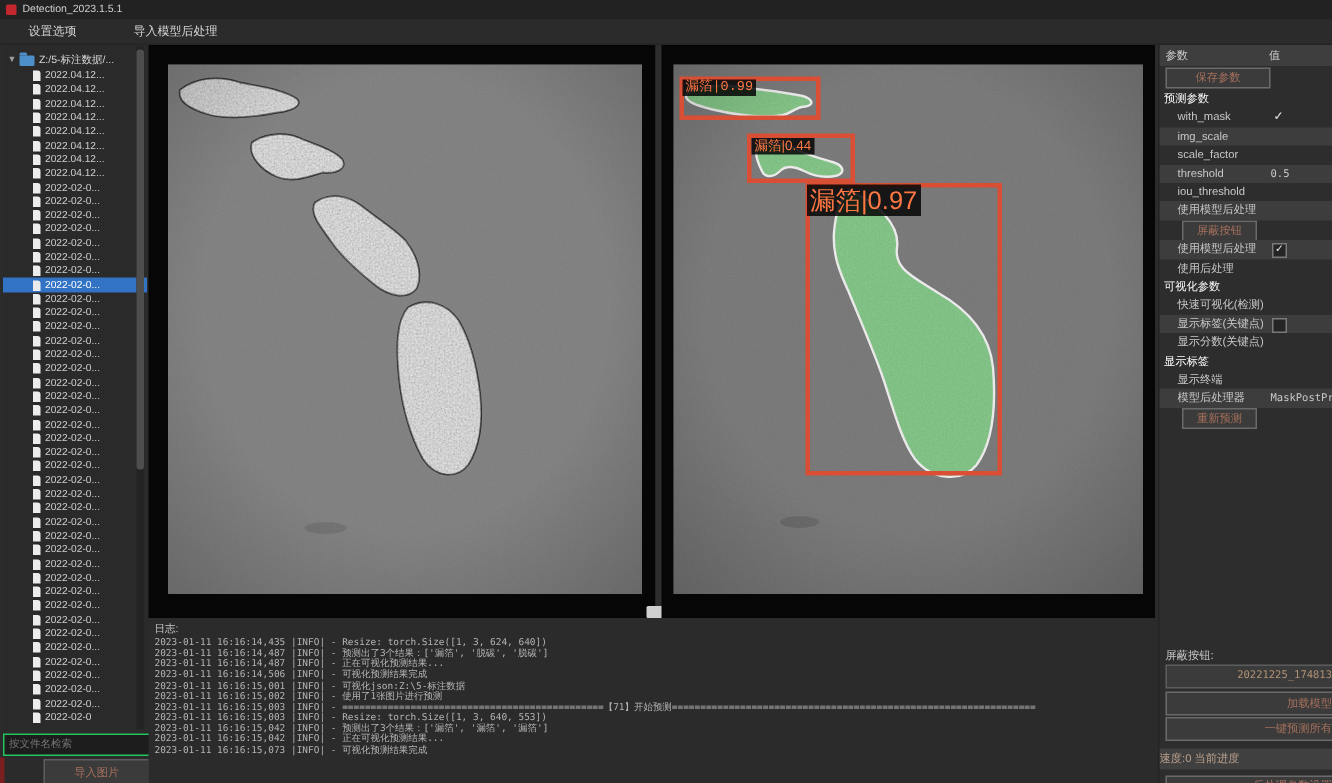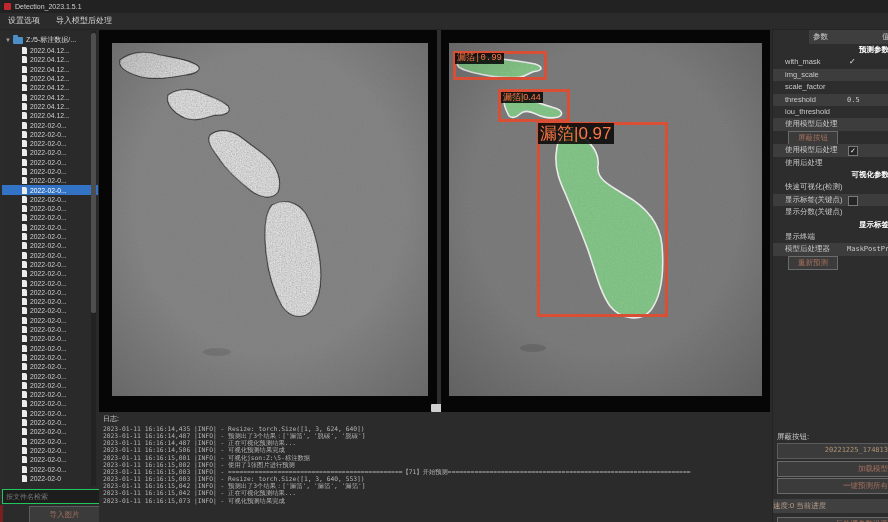--- a/index.html
+++ b/index.html
@@ -4,21 +4,21 @@
 <style>
   html,body{margin:0;padding:0;background:#2b2b2b;width:888px;height:522px;overflow:hidden;
     font-family:"Liberation Sans",sans-serif;-webkit-font-smoothing:antialiased;}
   #app{position:relative;width:888px;height:522px;background:#2b2b2b;overflow:hidden;}
 
   
   .titlebar{position:absolute;left:0;top:0;width:888px;height:13px;background:#222;display:flex;align-items:center;}
   .app-icon{width:7px;height:7px;background:#c1272d;border-radius:1px;margin:0 4px 0 4px;}
   .title-text{font-size:7px;color:#cfcfcf;}
   .menubar{position:absolute;left:0;top:13px;width:888px;height:16px;background:#2b2b2b;border-bottom:1px solid #242424;display:flex;align-items:center;}
-  .menu-item{font-size:8px;color:#d5d5d5;padding:0 8px;height:16px;line-height:16px;text-align:center;}
+  .menu-item{font-size:8px;color:#d5d5d5;padding:0 19px;height:16px;line-height:16px;text-align:center;}
 
   
   .tree-panel{position:absolute;left:2px;top:30px;width:96px;height:458px;background:#2a2a2a;overflow:hidden;}
   .tree-root{height:12px;display:flex;align-items:center;font-size:7px;color:#d8d8d8;white-space:nowrap;padding-left:3px;margin-top:4px;}
   .tw-arrow{color:#9a9a9a;font-size:6px;margin-right:2px;}
   .folder-ic{width:10px;height:7px;background:#4d8fc9;border-radius:1px;position:relative;margin-right:3px;flex:0 0 auto;}
   .folder-ic:before{content:"";position:absolute;left:0;top:-2px;width:5px;height:2px;background:#4d8fc9;border-radius:1px 1px 0 0;}
   .tree-row{height:9.3px;display:flex;align-items:center;font-size:6.8px;color:#cfcfcf;white-space:nowrap;padding-left:20px;}
   .tree-row.selected{background:#3273c5;color:#fff;}
   .file-ic{width:5px;height:7px;background:#ececec;border-radius:0 2px 0 0;margin-right:3px;flex:0 0 auto;}
@@ -41,26 +41,26 @@
   .det-box{position:absolute;border:3px solid #d94f35;box-sizing:border-box;}
   .det-label{position:absolute;background:rgba(5,5,5,0.85);color:#ff7742;padding:0 2px;white-space:nowrap;line-height:1.25;}
 
   
   .log-panel{position:absolute;left:99px;top:412px;width:671px;height:110px;background:#2b2b2b;overflow:hidden;}
   .log-title{font-size:7px;color:#c8c8c8;margin:2px 0 1px 4px;}
   .log-line{font-family:"DejaVu Sans Mono",monospace;font-size:6.3px;line-height:7.15px;color:#b5b5b5;white-space:pre;margin-left:4px;}
 
   
   .params-panel{position:absolute;left:772px;top:30px;width:116px;height:492px;background:#2d2d2d;border-left:1px solid #242424;overflow:hidden;}
-  .params-header{height:14px;background:#3e3e3e;display:flex;align-items:center;font-size:7.5px;color:#cfcfcf;margin-left:36px;}
+  .params-header{height:14px;background:#3e3e3e;display:flex;align-items:center;font-size:7.5px;color:#cfcfcf;}
   .ph-param{padding-left:4px;flex:0 0 69px;}
   .save-row{height:16px;display:flex;align-items:center;}
   .mini-btn{background:#3b3b3b;border:1px solid #6a6a6a;color:#a5705c;font-size:7.5px;height:12px;line-height:11px;text-align:center;}
   .save-btn{margin-left:4px;width:68px;}
-  .p-section{height:12.4px;line-height:12.4px;font-size:7.5px;font-weight:bold;color:#fdfdfd;padding-left:3px;text-align:right;}
+  .p-section{height:12.4px;line-height:12.4px;font-size:7.5px;font-weight:normal;color:#fdfdfd;padding-left:3px;}
   .p-row{height:12.4px;line-height:12.4px;font-size:7.5px;color:#c8c8c8;padding-left:12px;position:relative;white-space:nowrap;}
   .p-row.shaded{background:#3d3d3d;}
   .p-val{position:absolute;left:74px;top:0;font-family:"DejaVu Sans Mono",monospace;font-size:7px;color:#c8c8c8;}
   .p-check{position:absolute;left:76px;top:0;color:#e8e8e8;font-size:8px;}
   .p-box{position:absolute;left:75px;top:2px;width:8px;height:8px;background:#252525;border:1px solid #7a7a7a;
     font-size:7px;color:#eee;line-height:8px;text-align:center;}
   .p-btnrow{height:13.5px;display:flex;align-items:flex-start;}
   .row-btn{margin-left:15px;width:48px;}
 
   .model-label{position:absolute;left:4px;top:402px;font-size:7.5px;color:#c8c8c8;}
@@ -376,20 +376,23 @@
         <div class="log-line">2023-01-11 16:16:15,042 |INFO| - 正在可视化预测结果...</div>
         <div class="log-line">2023-01-11 16:16:15,073 |INFO| - 可视化预测结果完成</div>
       </div>
   </div>
 
   <div class="params-panel">
     <div class="params-header">
       <span class="ph-param">参数</span>
       <span>值</span>
     </div>
+    <div class="save-row">
+      <div class="mini-btn save-btn">保存参数</div>
+    </div>
     <div id="param-rows">
         <div class="p-section">预测参数</div>
         <div class="p-row"><span>with_mask</span><span class="p-check">✓</span></div>
         <div class="p-row shaded"><span>img_scale</span></div>
         <div class="p-row"><span>scale_factor</span></div>
         <div class="p-row shaded"><span>threshold</span><span class="p-val">0.5</span></div>
         <div class="p-row"><span>iou_threshold</span></div>
         <div class="p-row shaded"><span>使用模型后处理</span></div>
         <div class="p-btnrow">
           <div class="mini-btn row-btn">屏蔽按钮</div>

